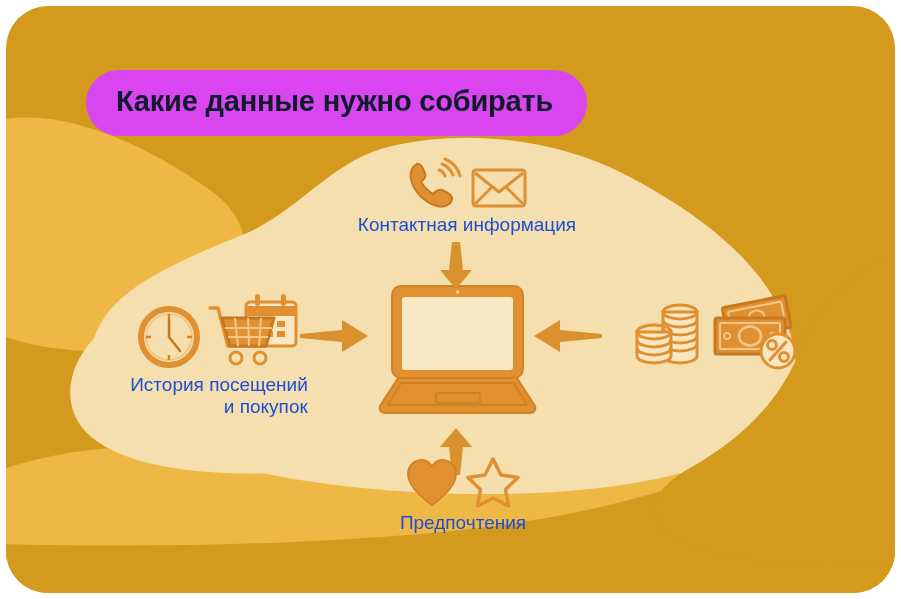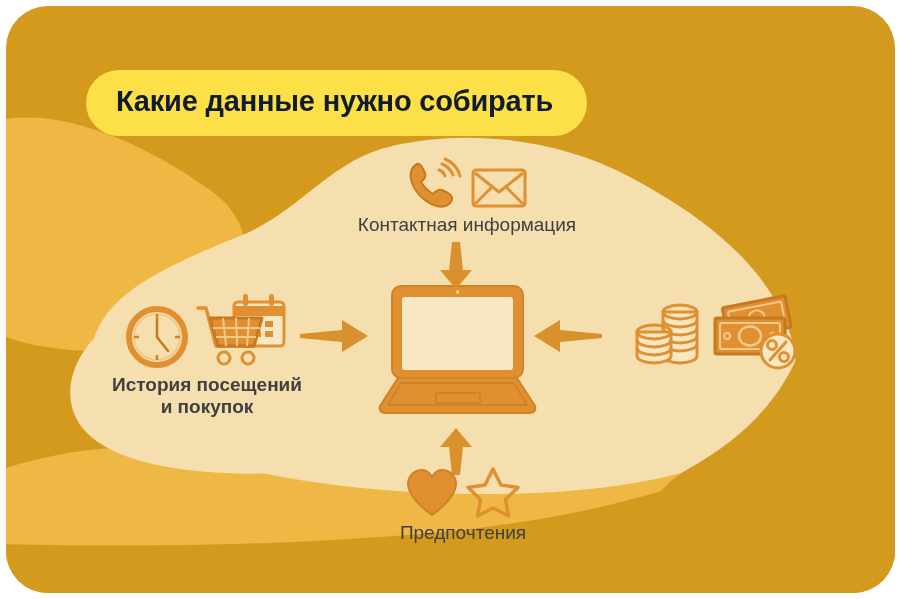--- a/index.html
+++ b/index.html
@@ -33,58 +33,58 @@
   
   .title-badge {
     position: absolute;
     left: 86px;
     top: 70px;
     height: 66px;
     padding: 0 34px 4px 30px;
     display: flex;
     align-items: center;
     border-radius: 33px;
-    background: #fde047;
+    background: #d946ef;
     box-sizing: border-box;
   }
   .title-badge .title-text {
     font-size: 29px;
     font-weight: bold;
     color: #101b2e;
     letter-spacing: -0.2px;
     white-space: nowrap;
     line-height: 1;
   }
 
   
   .node {
     position: absolute;
     display: flex;
     flex-direction: column;
     align-items: center;
   }
   .node .node-label {
-    color: #404040;
+    color: #1d4ed8;
     font-size: 19px;
     line-height: 1.18;
-    text-align: center;
+    text-align: right;
     white-space: pre-line;
     margin-top: 4px;
   }
   .icon-row {
     display: flex;
     align-items: flex-end;
     justify-content: center;
     gap: 6px;
   }
 
   .node-contact   { left: 322px; top: 158px; width: 290px; }
-  .node-history   { left: 92px;  top: 292px; width: 230px; font-weight: bold; }
+  .node-history   { left: 104px;  top: 292px; width: 230px; }
   .node-payment   { left: 598px; top: 296px; width: 240px; }
-  .node-prefs     { left: 368px; top: 466px; width: 190px; }
+  .node-prefs     { left: 368px; top: 456px; width: 190px; }
 
   .node-center {
     position: absolute;
     left: 370px;
     top: 283px;
     width: 175px;
     height: 135px;
   }
 
   

